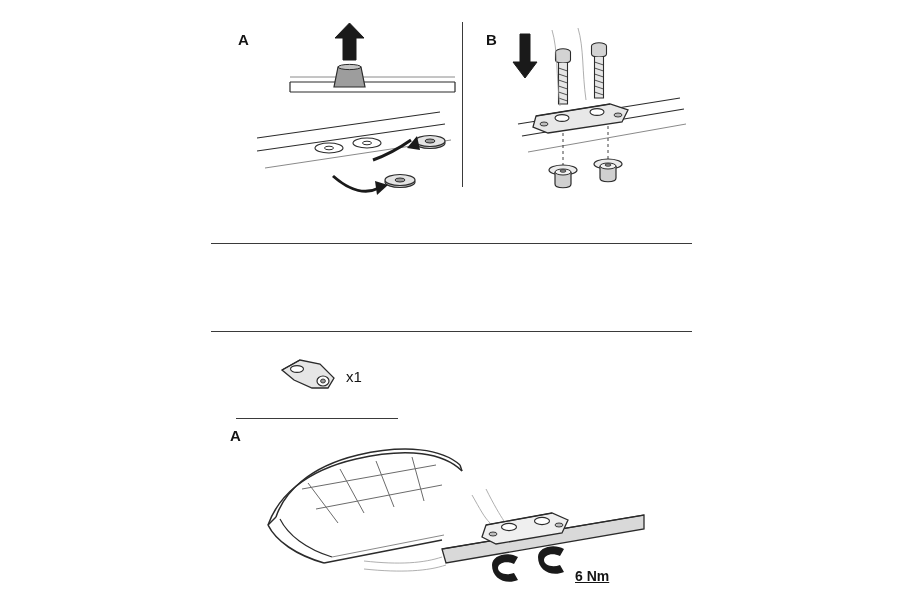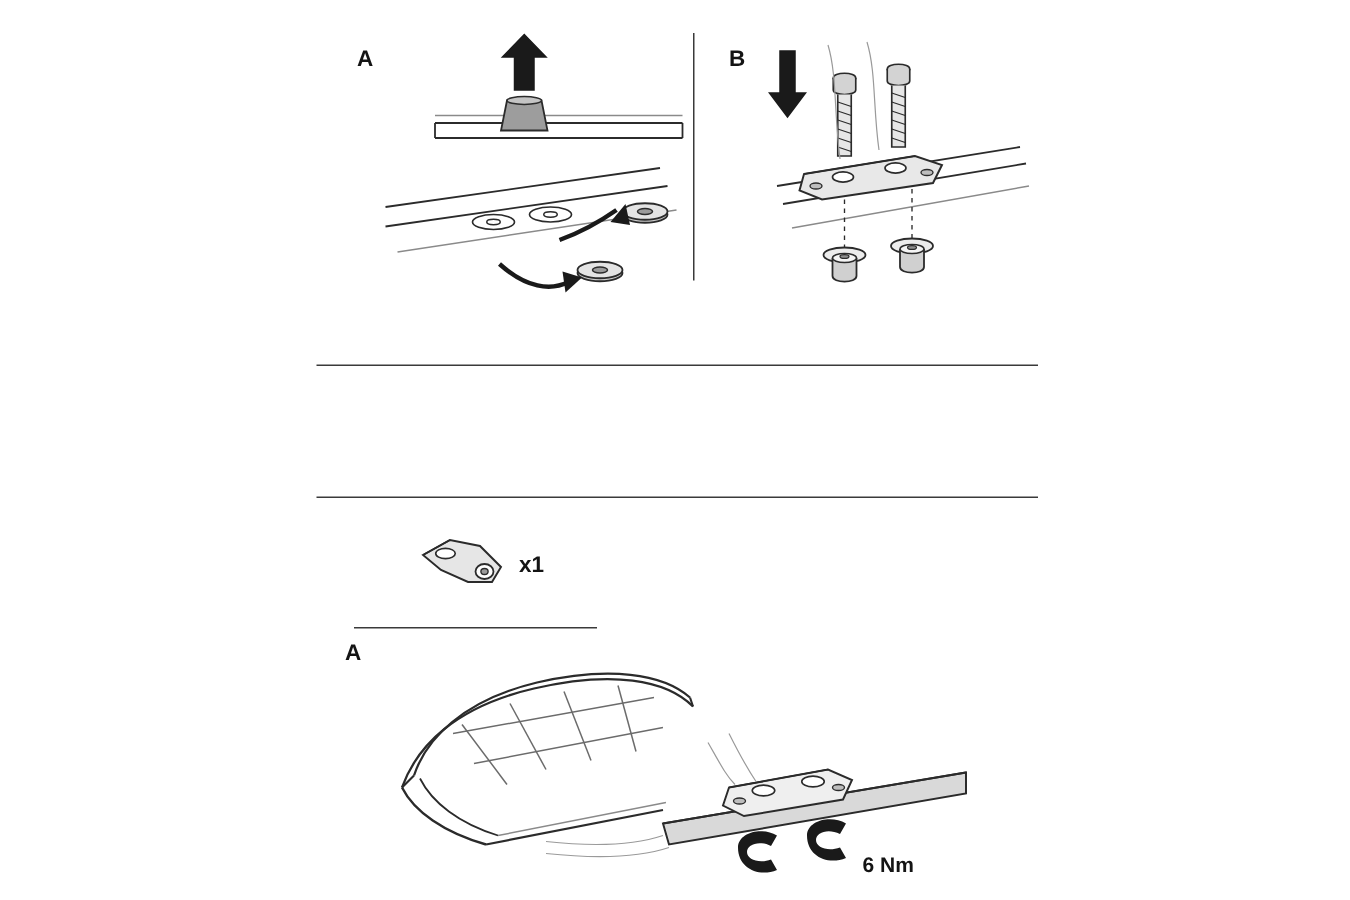--- a/index.html
+++ b/index.html
@@ -21,28 +21,29 @@
   .step-label {
     position: absolute;
     font-size: 15px;
     font-weight: bold;
     color: #141414;
     letter-spacing: 0.5px;
   }
   .qty-label {
     position: absolute;
     font-size: 15px;
-    font-weight: bold;
+    font-weight: normal;
     color: #141414;
   }
   .torque-label {
     position: absolute;
     font-size: 14px;
     font-weight: bold;
     color: #141414;
+    text-decoration: underline;
   }
   .rule {
     position: absolute;
     background: #3a3a3a;
   }
   .rule.h {
     height: 1px;
   }
   .rule.v {
     width: 1px;

